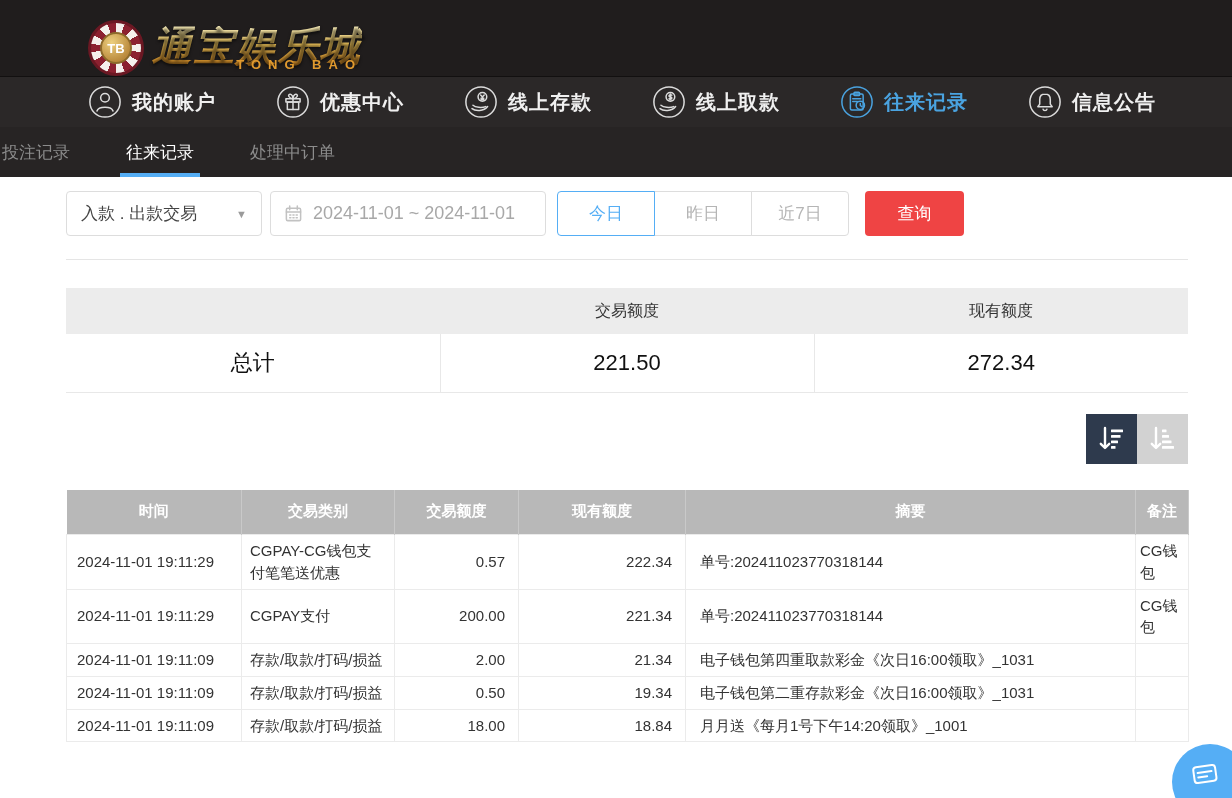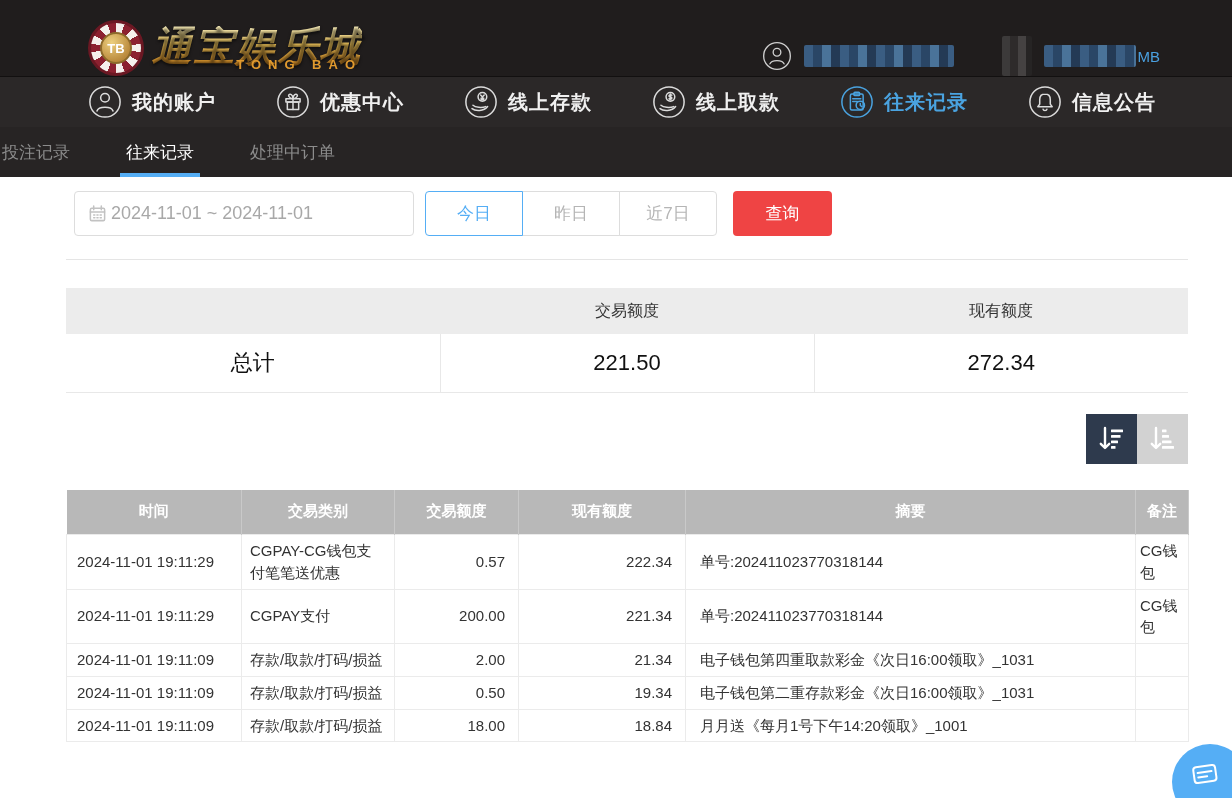--- a/index.html
+++ b/index.html
@@ -48,22 +48,22 @@
   .tab { display:flex; align-items:center; font-size:17px; color:#8c8c8c; position:relative; cursor:pointer; padding:0 2px; }
   .tab.active { color:#fff; }
   .tab.active::after { content:''; position:absolute; bottom:0; left:-4px; right:-4px; height:4px; background:#55aef5; }
 
   
   .container { width:1122px; margin-left:66px; }
   .filter-row { display:flex; margin-top:14px; height:45px; }
   .select-box { width:196px; border:1px solid #ddd; border-radius:4px; display:flex; align-items:center;
                 justify-content:space-between; padding:0 14px; font-size:17px; color:#444; cursor:pointer; background:#fff; }
   .caret { color:#9a9a9a; font-size:11px; }
-  .date-box { width:340px; margin-left:8px; border:1px solid #ddd; border-radius:4px; display:flex;
-              align-items:center; gap:4px; padding:0 13px; color:#a8a8a8; font-size:18px; cursor:pointer; background:#fff; }
+  .date-box { width:276px; margin-left:8px; border:1px solid #ddd; border-radius:4px; display:flex;
+              align-items:center; gap:10px; padding:0 13px; color:#a8a8a8; font-size:18px; cursor:pointer; background:#fff; }
   .cal-icn { width:19px; height:19px; color:#c2c2c2; flex:0 0 auto; }
   .cal-icn svg { width:100%; height:100%; stroke:currentColor; fill:none; stroke-width:1.6; stroke-linecap:round; }
   .quick-group { margin-left:10px; display:flex; }
   .quick { width:98px; border:1px solid #ddd; background:#fff; color:#b5b5b5; font-size:17px;
            display:flex; align-items:center; justify-content:center; cursor:pointer; margin-left:-1px; }
   .quick:first-child { border-radius:4px 0 0 4px; margin-left:1px; }
   .quick:last-child { border-radius:0 4px 4px 0; }
   .quick.active { border-color:#55aef5; color:#55aef5; position:relative; z-index:1; }
   .search-btn { margin-left:16px; width:99px; background:#ef4444; border:none; color:#fff; border-radius:4px;
                 font-size:17px; display:flex; align-items:center; justify-content:center; cursor:pointer; }
@@ -111,31 +111,20 @@
 <header class="top-bar">
   <div class="logo">
     <div class="chip">
       <div class="chip-inner">TB</div>
     </div>
     <div class="logo-text">
       <span class="logo-cn">通宝娱乐城</span>
       <span class="logo-en">TONG BAO</span>
     </div>
   </div>
-  <div class="user-area">
-    <span class="nav-icn" style="width:30px;height:30px;color:#cfcfcf;" id="hdr-avatar"><svg viewBox="0 0 36 36">
-          <circle cx="18" cy="18" r="16"></circle>
-          <circle cx="18" cy="13.5" r="4.6"></circle>
-          <path d="M9.5 27.5c1.6-5.4 15.4-5.4 17 0"></path>
-        </svg></span>
-    <span class="mosaic" style="width:150px;margin-left:12px;"></span>
-    <span class="mosaic gray" style="width:30px;height:40px;margin-left:48px;"></span>
-    <span class="mosaic" style="width:92px;margin-left:12px;"></span>
-    <span class="balance-unit">MB</span>
-  </div>
 </header>
 
 <nav class="main-nav" id="main-nav">
     <div class="nav-item">
       <span class="nav-icn"><svg viewBox="0 0 36 36">
           <circle cx="18" cy="18" r="16"></circle>
           <circle cx="18" cy="13.5" r="4.6"></circle>
           <path d="M9.5 27.5c1.6-5.4 15.4-5.4 17 0"></path>
         </svg></span>
       <span class="nav-label">我的账户</span>
@@ -194,20 +183,24 @@
 
 <div class="sub-nav" id="sub-nav">
     <div class="tab">投注记录</div>
     <div class="tab active">往来记录</div>
     <div class="tab">处理中订单</div>
   </div>
 
 <div class="container">
 
   <div class="filter-row">
+    <div class="select-box">
+      <span>入款 . 出款交易</span>
+      <span class="caret">▼</span>
+    </div>
     <div class="date-box">
       <span class="cal-icn">
         <svg viewBox="0 0 20 20">
             <rect x="2.5" y="4.5" width="15" height="13" rx="1.5"></rect>
             <line x1="6" y1="2" x2="6" y2="6"></line>
             <line x1="14" y1="2" x2="14" y2="6"></line>
             <line x1="2.5" y1="8.5" x2="17.5" y2="8.5"></line>
             <line x1="6" y1="11.5" x2="7.2" y2="11.5"></line>
             <line x1="9.4" y1="11.5" x2="10.6" y2="11.5"></line>
             <line x1="12.8" y1="11.5" x2="14" y2="11.5"></line>

